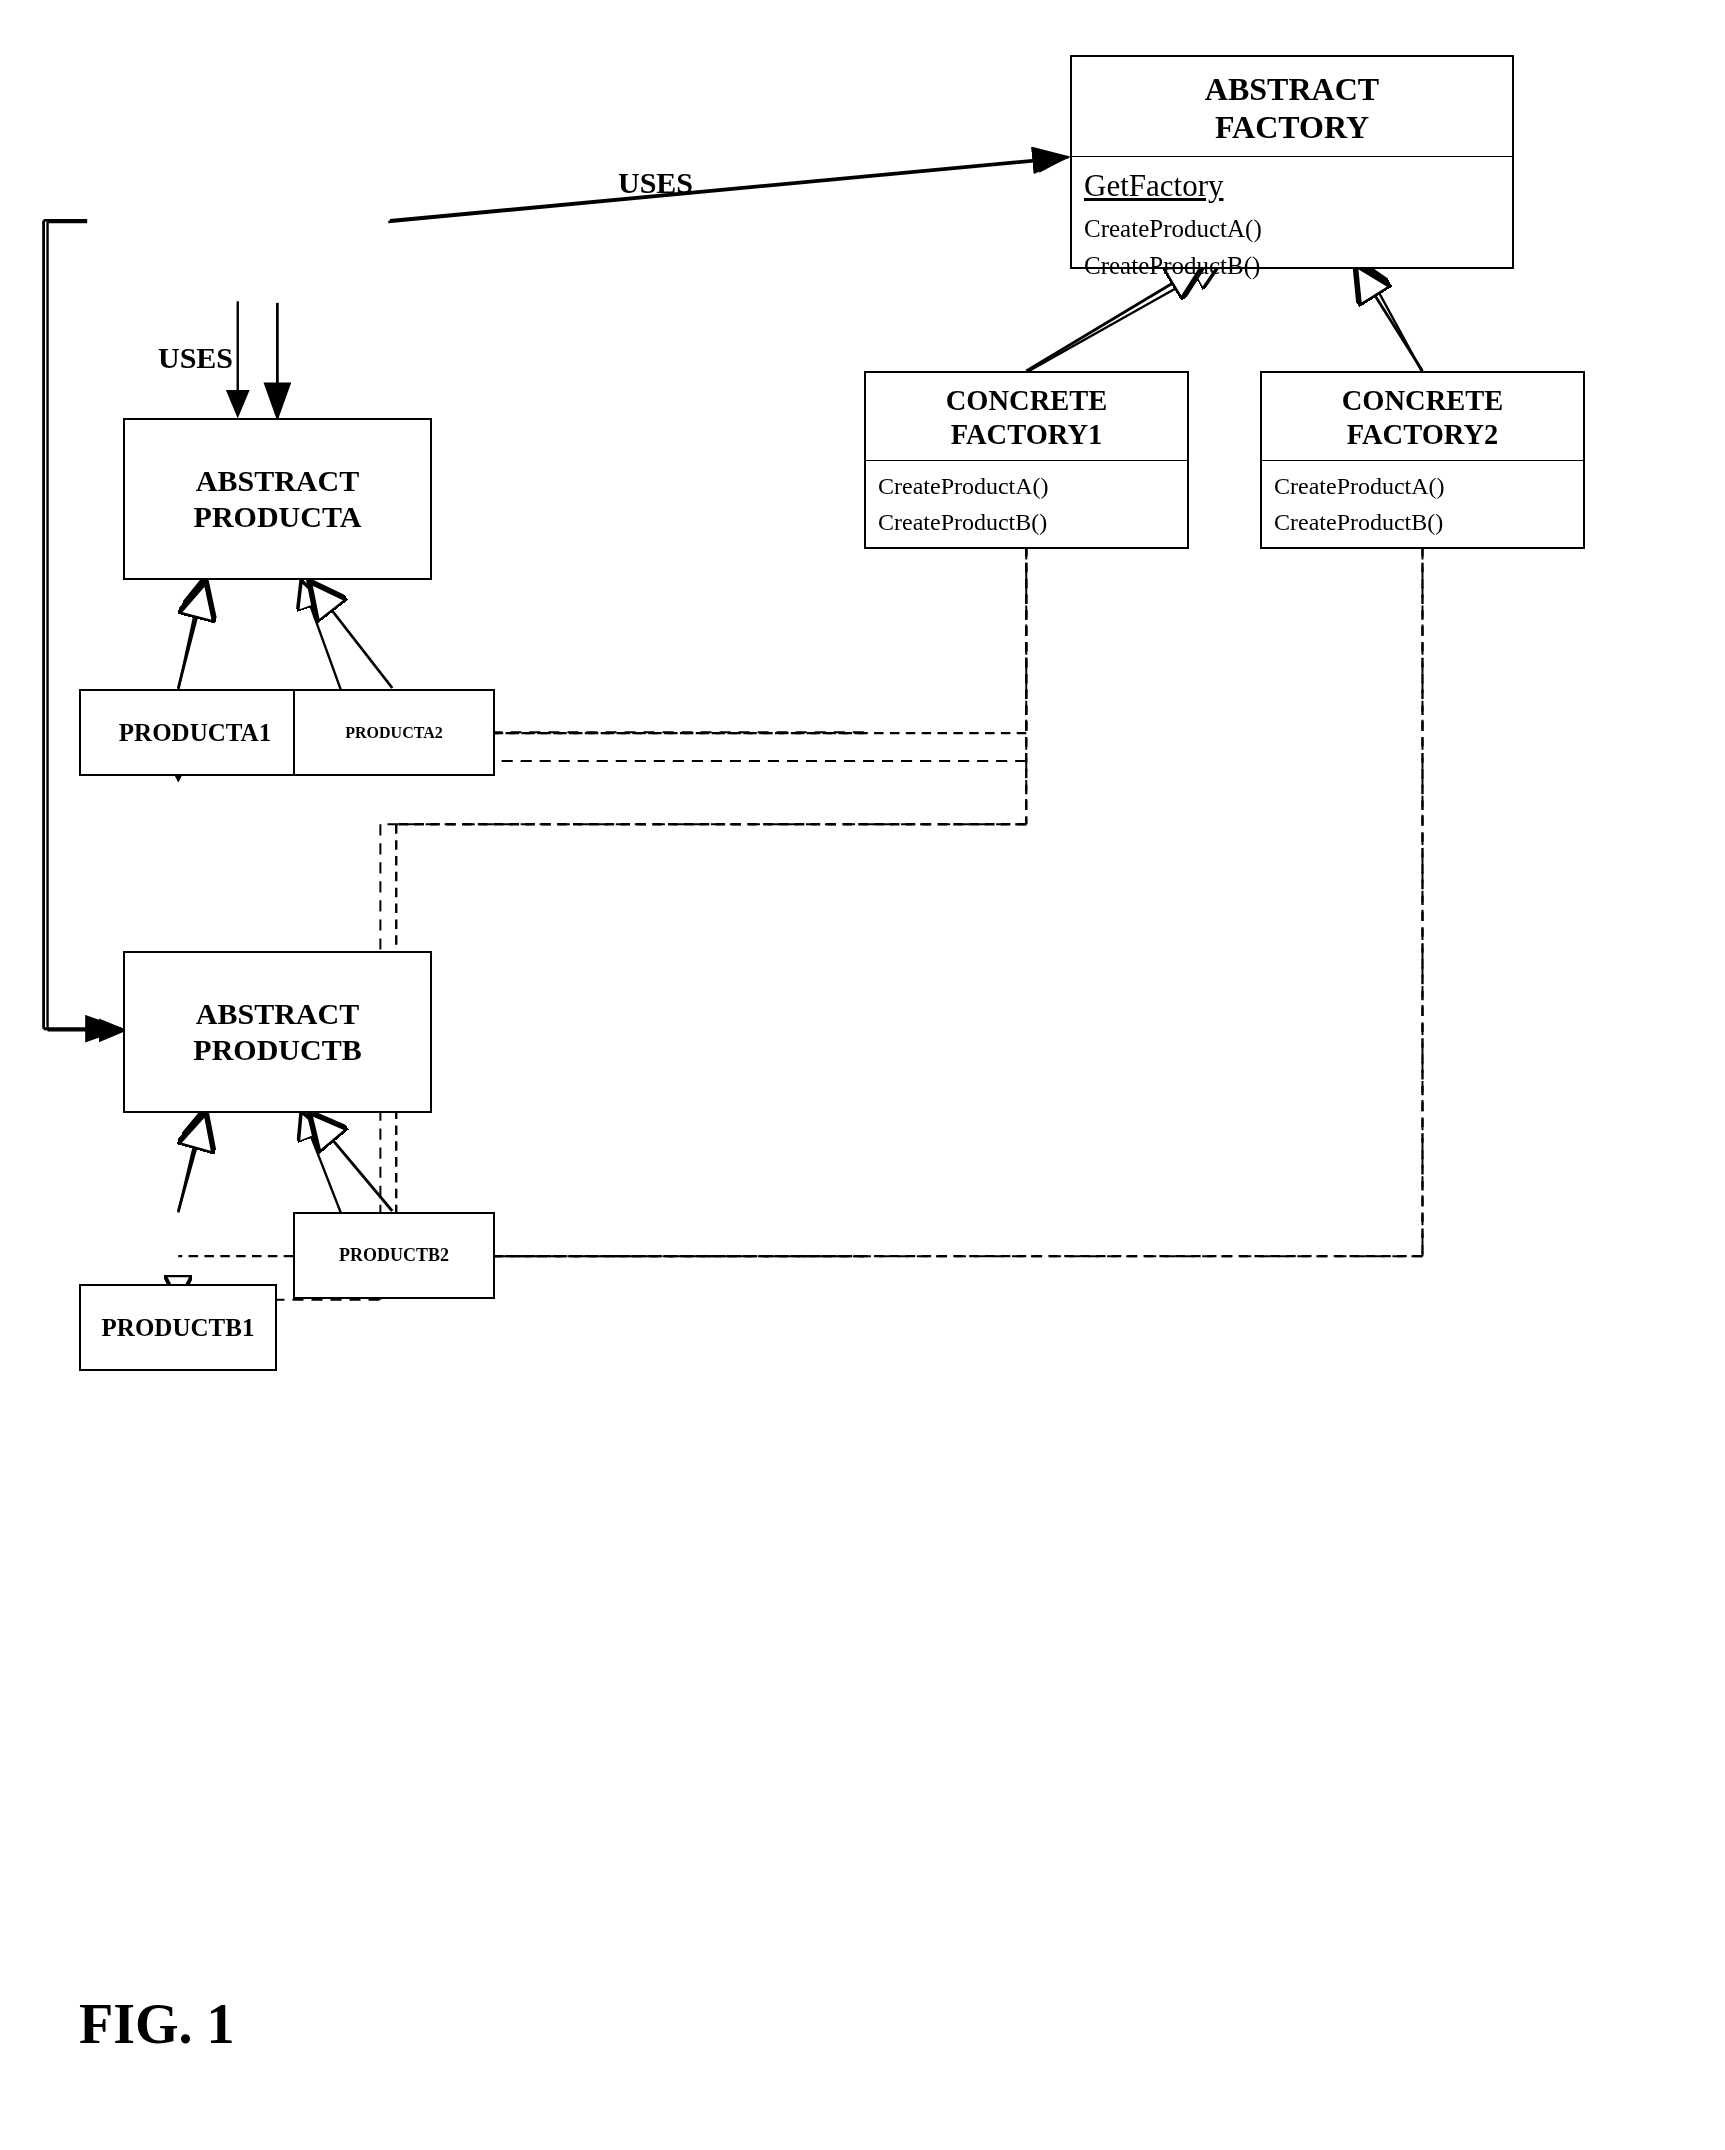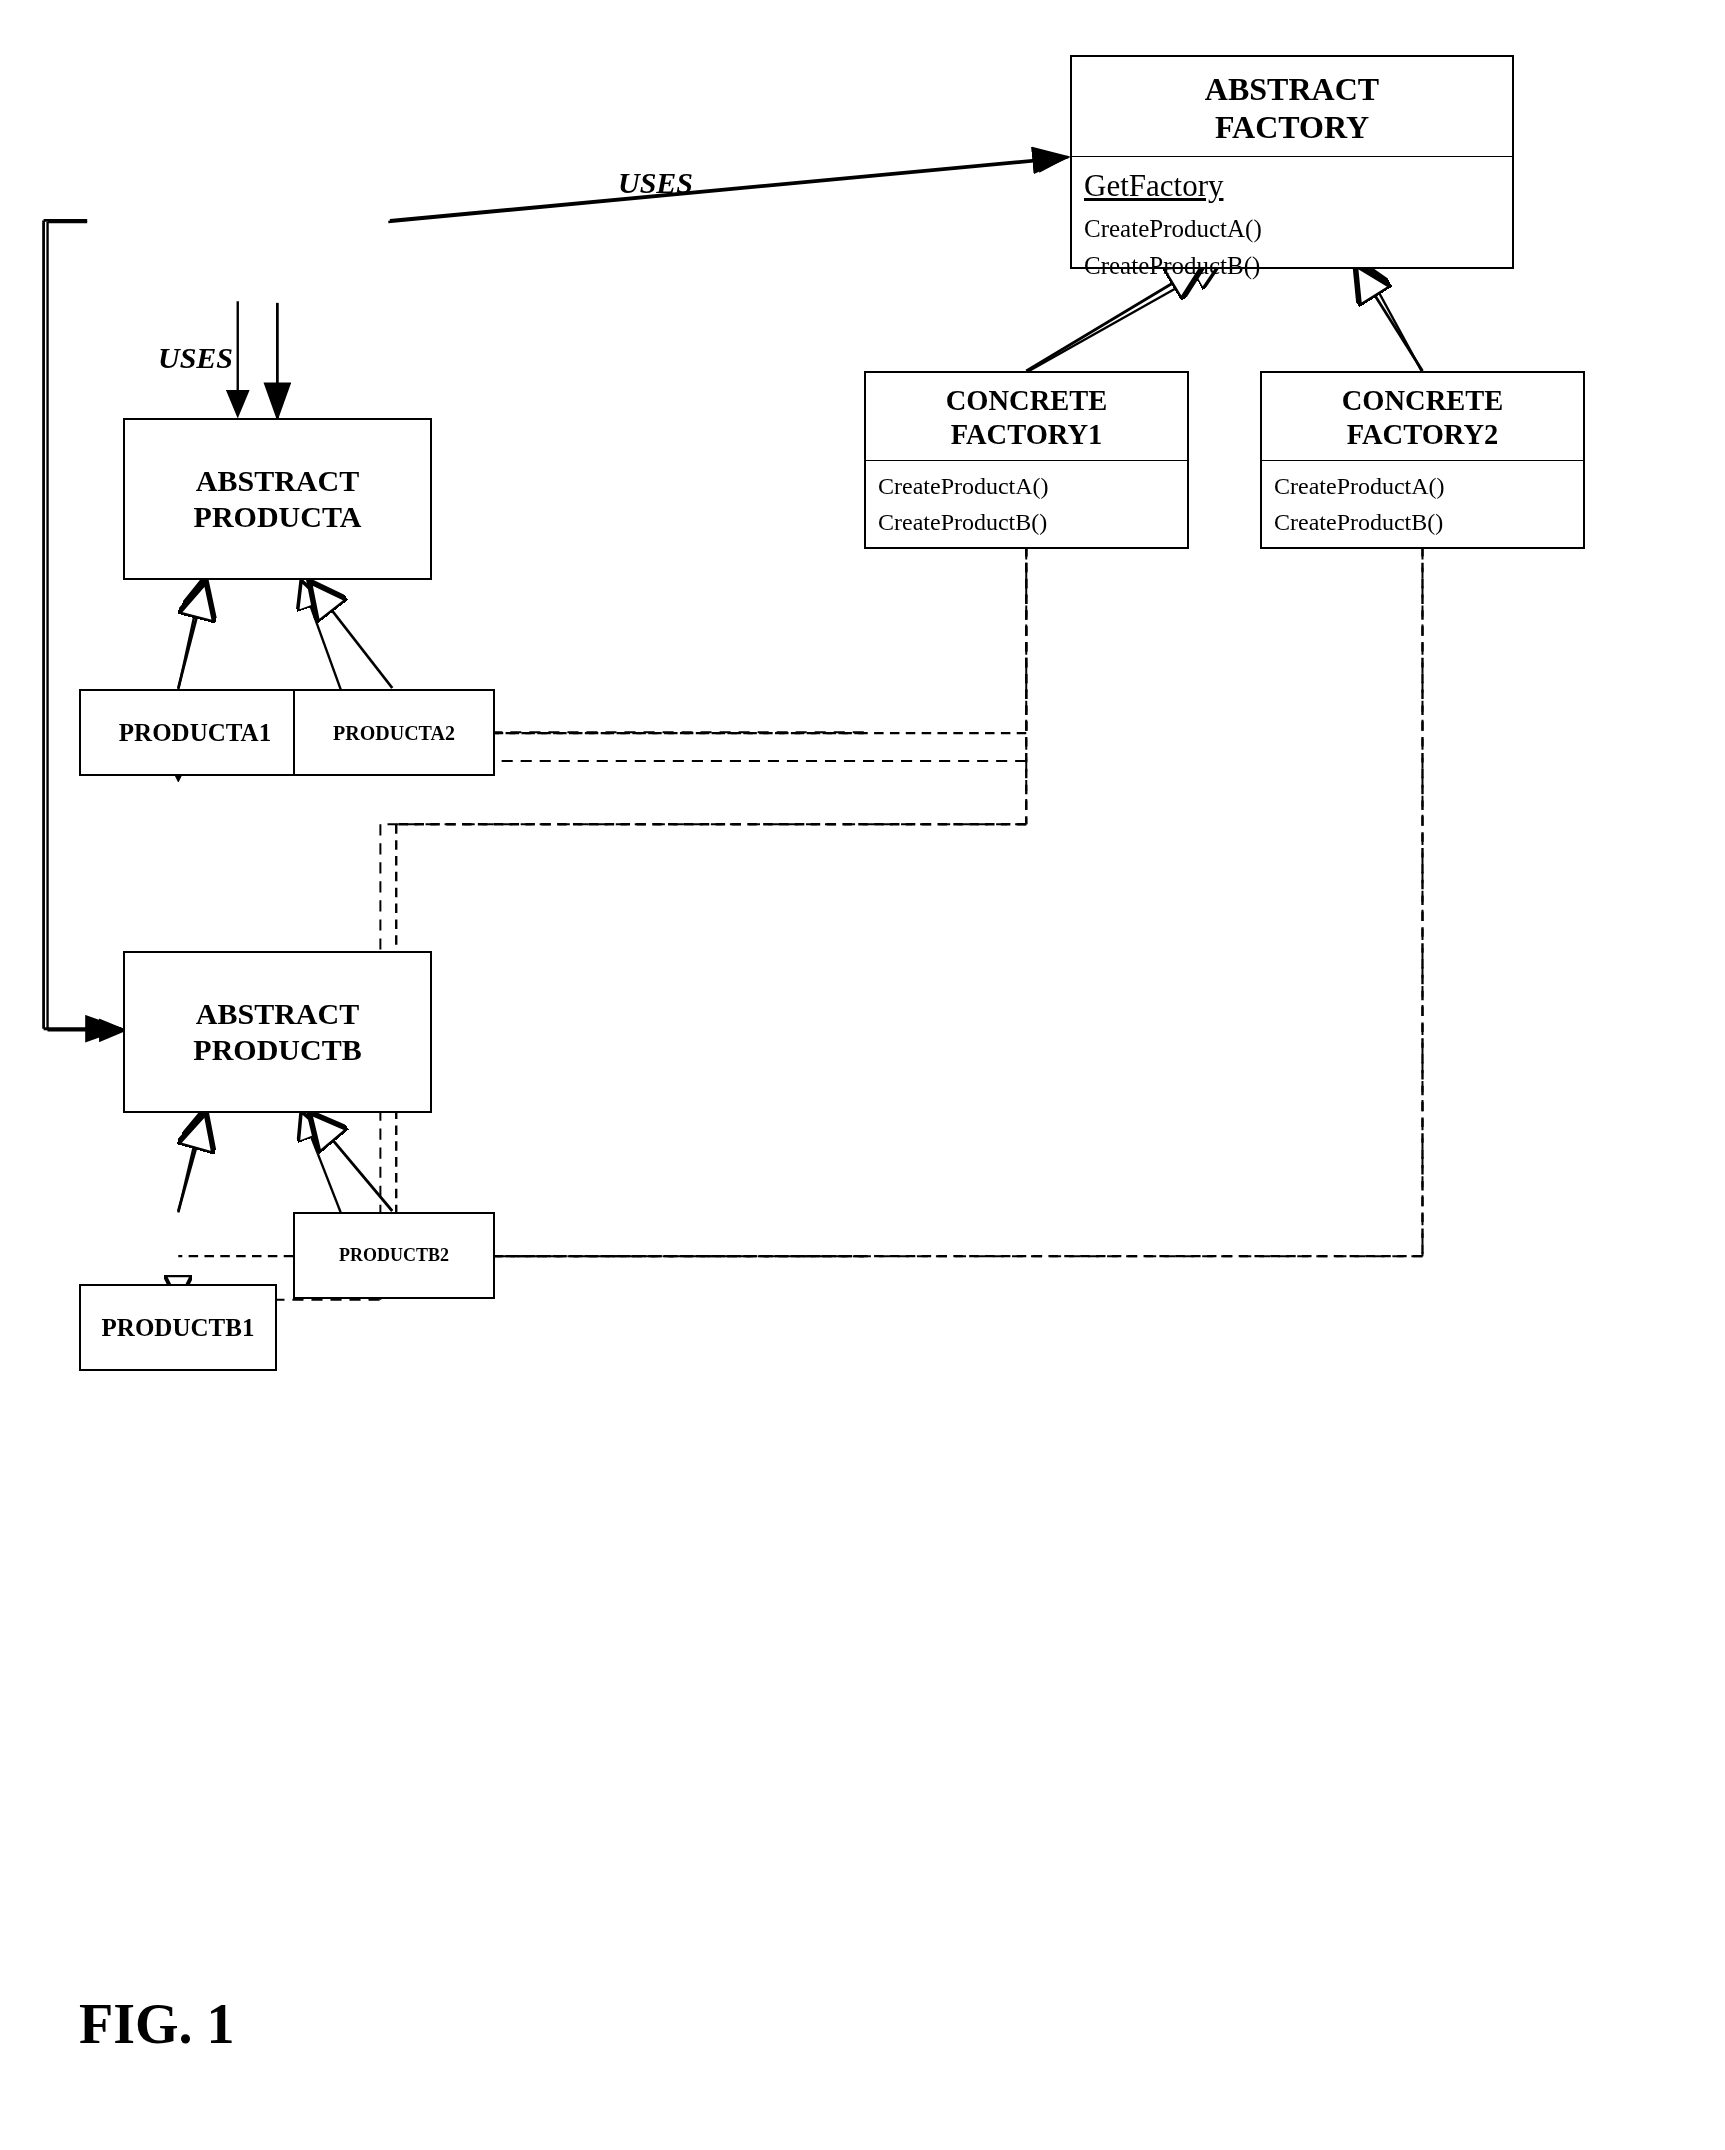--- a/index.html
+++ b/index.html
@@ -64,21 +64,20 @@
       font-size: 56px;
       font-weight: bold;
       bottom: 95px;
       left: 79px;
     }
 
     .label-uses {
       position: absolute;
       font-size: 27px;
       font-weight: bold;
-      font-style: italic;
     }
   </style>
 </head>
 <body>
 
 <div class="diagram-container">
 
   <svg xmlns="http://www.w3.org/2000/svg" viewBox="0 0 2178 2714" width="1726" height="2151">
     <defs>
 
@@ -224,21 +223,21 @@
       <div style="font-size:24px;">CreateProductA()</div>
       <div style="font-size:24px;">CreateProductB()</div>
     </div>
   </div>
 
   <div class="uml-box" style="left:79px; top:689px; width:232px; height:87px;">
     <div class="uml-box-title" style="font-size:25px; font-weight:bold;">PRODUCTA1</div>
   </div>
 
   <div class="uml-box" style="left:293px; top:689px; width:202px; height:87px;">
-    <div class="uml-box-title" style="font-size:20px; font-weight:bold;">PRODUCTA2</div>
+    <div class="uml-box-title" style="font-size:16px; font-weight:bold;">PRODUCTA2</div>
   </div>
 
   <div class="uml-box" style="left:123px; top:951px; width:309px; height:162px;">
     <div class="uml-box-title" style="font-size:30px;">ABSTRACT<br>PRODUCTB</div>
   </div>
 
   <div class="uml-box" style="left:79px; top:1284px; width:198px; height:87px;">
     <div class="uml-box-title" style="font-size:25px; font-weight:bold;">PRODUCTB1</div>
   </div>
 

